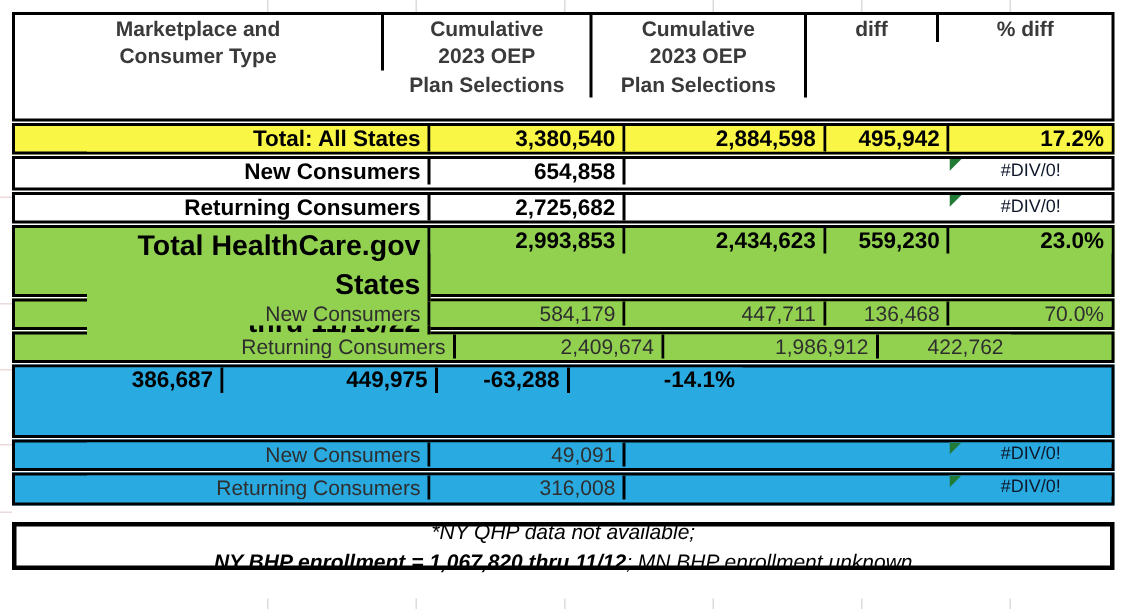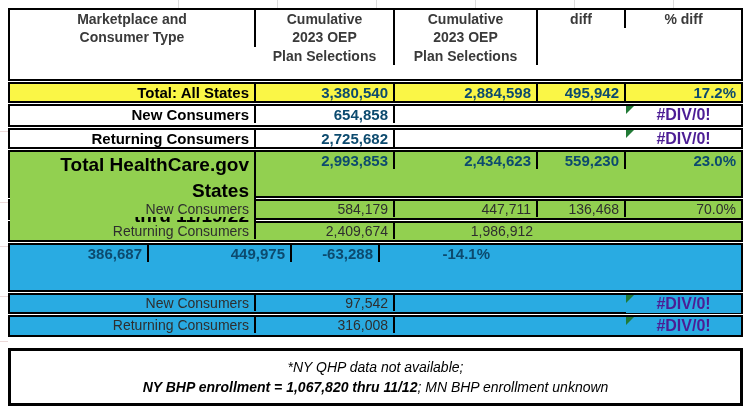--- a/index.html
+++ b/index.html
@@ -27,32 +27,32 @@
   .hdr{height:73px;}
   .hdr .cell{justify-content:center;text-align:center;font-weight:bold;font-size:14px;
     color:#3a3a3a;white-space:pre-line;line-height:1.32;}
 
   .r-sm{height:21px;} .r-sm2{height:23px;} .r-tall{height:48px;} .r-tall2{height:49px;} .r-sm3{height:22px;}
 
   .yellow{background:#faf646;} .yellow .cell{background:#faf646;}
   .green{background:#92d050;}  .green .cell{background:#92d050;}
   .blue{background:#29abe2;}   .blue .cell{background:#29abe2;}
 
-  .lbl{justify-content:flex-end;text-align:right;font-weight:bold;font-size:15px;color:#000;}
-  .num{justify-content:flex-end;text-align:right;font-weight:bold;font-size:15px;color:#0c4a6e;}
+  .lbl{justify-content:flex-end;text-align:right;font-weight:bold;font-size:15px;color:#000;margin-left:48px;}
+  .num{justify-content:flex-end;text-align:right;font-weight:bold;font-size:15px;color:#000000;}
   .tall-lbl{white-space:pre-line;line-height:1.35;font-size:19px;}
   .dim .lbl,.dim .num{font-weight:400;font-size:14px;color:#2e2e2e;}
-  .err{justify-content:center;text-align:center;font-weight:700;font-size:16px;color:#4c1d95;}
+  .err{justify-content:center;text-align:center;font-weight:400;font-size:12px;color:#0f172a;}
   .tri{
     position:absolute;top:0;left:0;width:0;height:0;
     border-top:8px solid #217a36;border-right:8px solid transparent;
   }
 
   .footer{
-    position:absolute;left:8px;top:348px;width:735px;height:58px;box-sizing:border-box;
+    position:absolute;left:8px;top:348px;width:735px;height:32px;box-sizing:border-box;
     border:3px solid #000;background:#fff;display:flex;flex-direction:column;
     justify-content:center;align-items:center;font-size:14px;font-style:italic;color:#000;
     line-height:1.45;
   }
   .footer .l2 b{font-weight:bold;}
 </style>
 </head>
 <body>
 
 <div class="vgrid" style="left:178px;top:0;height:8px;"></div>
@@ -132,32 +132,33 @@
     <div class="cell c2 num">584,179</div>
     <div class="cell c3 num">447,711</div>
     <div class="cell c4 num">136,468</div>
     <div class="cell c5 num">70.0%</div>
   </div>
 
   <div class="row green r-sm dim">
     <div class="cell c1 lbl">Returning Consumers</div>
     <div class="cell c2 num">2,409,674</div>
     <div class="cell c3 num">1,986,912</div>
+    <div class="cell c4 num">422,762</div>
   </div>
 
   <div class="row blue r-tall2">
     <div class="cell c2 num">386,687</div>
     <div class="cell c3 num">449,975</div>
     <div class="cell c4 num">-63,288</div>
     <div class="cell c5 num">-14.1%</div>
   </div>
 
   <div class="row blue r-sm dim">
     <div class="cell c1 lbl">New Consumers</div>
-    <div class="cell c2 num">97,542</div>
+    <div class="cell c2 num">49,091</div>
     <div class="cell c3 num"></div>
     <div class="cell c4 num"></div>
     <div class="cell c5 err">
         <span class="tri"></span>
         <span>#DIV/0!</span>
       </div>
   </div>
 
   <div class="row blue r-sm3 dim">
     <div class="cell c1 lbl">Returning Consumers</div>

